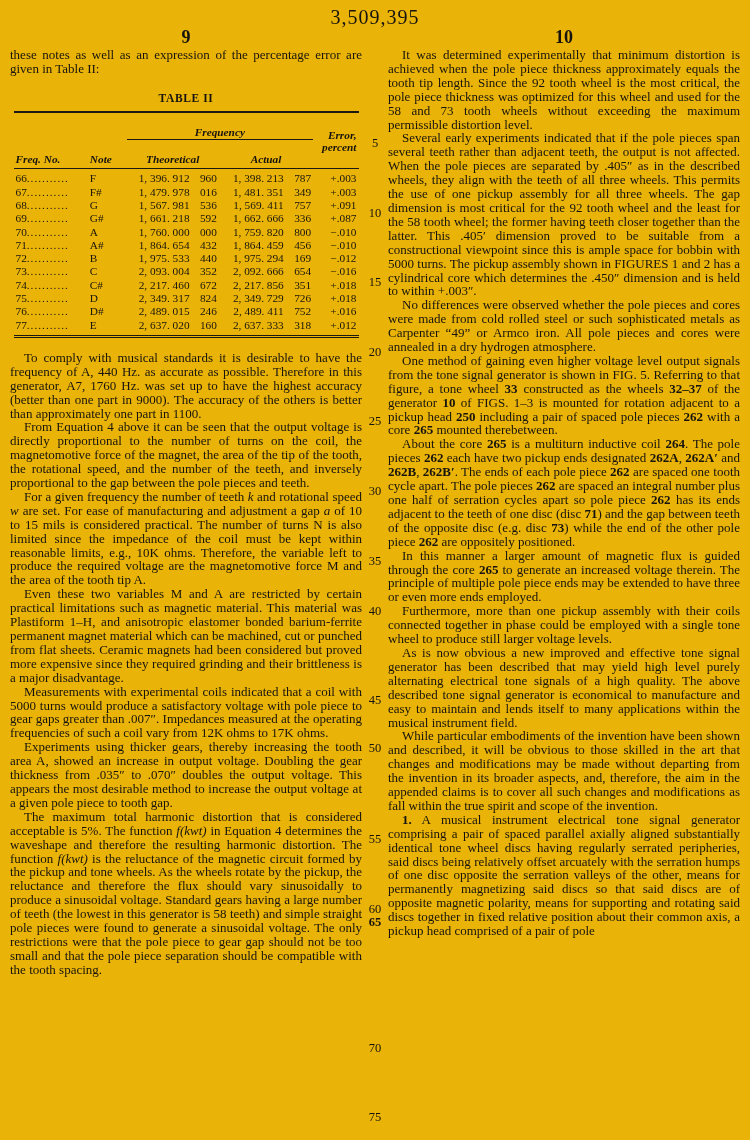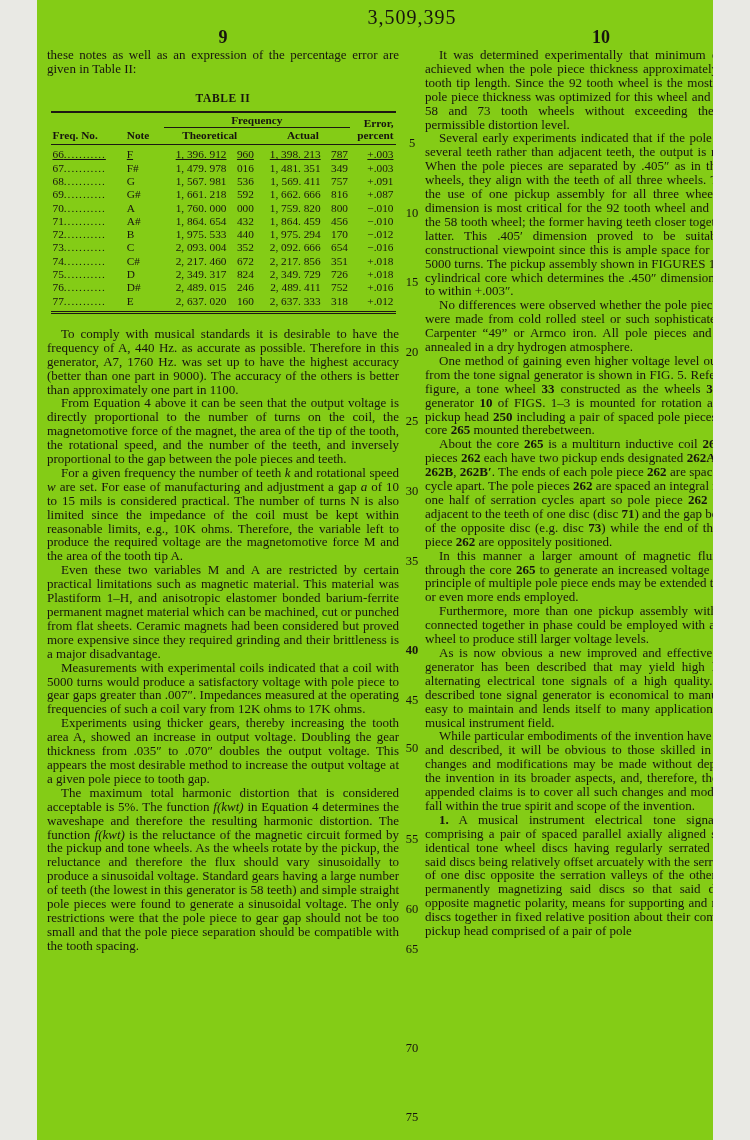--- a/index.html
+++ b/index.html
@@ -1,42 +1,42 @@
 <!DOCTYPE html>
 <html><head>
 <meta charset="utf-8">
 <style>
   html,body{margin:0;padding:0;background:#e9e9e4;}
-  .page{position:relative;width:676px;height:1140px;margin:0 auto;background:#84cc16;overflow:hidden;
+  .page{position:relative;width:750px;height:1140px;margin:0 auto;background:#eab308;overflow:hidden;
         font-family:"Liberation Serif","DejaVu Serif",serif;color:#17140f;}
   .patent-number{position:absolute;top:6px;left:0;width:750px;text-align:center;
         font-size:20px;letter-spacing:1px;}
   .colnum{position:absolute;top:27px;font-size:18px;font-weight:bold;text-align:center;}
   .colnum.left{left:10px;width:352px;}
   .colnum.right{left:388px;width:352px;}
   .column{position:absolute;top:48px;width:352px;font-size:13px;line-height:13.9px;
         text-align:justify;}
   .column.left{left:10px;}
   .column.right{left:388px;height:1092px;overflow:hidden;}
   .column p{margin:0;text-indent:14px;}
   .column p.noindent{text-indent:0;}
   .gutter{position:absolute;left:360px;top:0;width:30px;height:1140px;}
   .lnum{position:absolute;left:0;width:30px;text-align:center;font-size:12.5px;}
   
   .table-caption{margin:16px 0 5px;text-align:center;font-weight:bold;font-size:11.5px;
         letter-spacing:.6px;text-indent:0 !important;}
   table.t2{width:345px;margin:0 auto;border-collapse:collapse;font-size:11.3px;line-height:13.3px;
         border-top:2px solid #1c1912;border-bottom:3px double #1c1912;}
-  table.t2 th{font-weight:bold;padding:1px 2px;vertical-align:bottom;text-align:left;}
+  table.t2 th{font-weight:bold;padding:13px 2px;vertical-align:bottom;text-align:left;font-style:italic;}
   table.t2 th.freq-span{text-align:center;border-bottom:1px solid #1c1912;padding-bottom:0;}
   table.t2 tr.h2 th{border-bottom:1px solid #1c1912;padding-bottom:2px;}
   table.t2 th.err{border-bottom:1px solid #1c1912;text-align:right;vertical-align:middle;line-height:12px;}
   table.t2 th.c{text-align:center;}
   table.t2 td{padding:0 2px;white-space:nowrap;}
-  table.t2 tr.first td{padding-top:3px;text-decoration:underline;}
+  table.t2 tr.first td{padding-top:3px;}
   table.t2 tr.last td{padding-bottom:3px;}
   td.fno .dots{letter-spacing:1px;}
   td.num{text-align:right;}
   td.err{text-align:right;}
   .tgap{height:13px;}
 </style>
 </head>
 <body>
 
 <div class="page">
@@ -47,26 +47,26 @@
   <div class="colnum right">10</div>
 
   <div class="gutter" id="gutter">
       <div class="lnum" style="top: 136px;">5</div>
       <div class="lnum" style="top: 205.6px;">10</div>
       <div class="lnum" style="top: 275.2px;">15</div>
       <div class="lnum" style="top: 344.8px;">20</div>
       <div class="lnum" style="top: 414.4px;">25</div>
       <div class="lnum" style="top: 484px;">30</div>
       <div class="lnum" style="top: 553.6px;">35</div>
-      <div class="lnum" style="top: 643px; font-weight: bold;">40</div>
+      <div class="lnum" style="top: 604px;">40</div>
       <div class="lnum" style="top: 692.8px;">45</div>
       <div class="lnum" style="top: 741px;">50</div>
       <div class="lnum" style="top: 832px;">55</div>
       <div class="lnum" style="top: 901.6px;">60</div>
-      <div class="lnum" style="top: 942px;">65</div>
+      <div class="lnum" style="top: 915px; font-weight: bold;">65</div>
       <div class="lnum" style="top: 1040.8px;">70</div>
       <div class="lnum" style="top: 1110.4px;">75</div>
     </div>
 
   <div class="column left">
     <p class="noindent">these notes as well as an expression of the percentage error are given in Table II:</p>
 
     <div>
       <div class="table-caption">TABLE II</div>
       <table class="t2">
@@ -122,21 +122,21 @@
               <td class="num">1, 569. 411</td>
               <td class="num">757</td>
               <td class="err">+.091</td>
             </tr>
             <tr>
               <td class="fno"><span>69</span><span class="dots">...........</span></td>
               <td class="note">G#</td>
               <td class="num">1, 661. 218</td>
               <td class="num">592</td>
               <td class="num">1, 662. 666</td>
-              <td class="num">816</td>
+              <td class="num">336</td>
               <td class="err">+.087</td>
             </tr>
             <tr>
               <td class="fno"><span>70</span><span class="dots">...........</span></td>
               <td class="note">A</td>
               <td class="num">1, 760. 000</td>
               <td class="num">000</td>
               <td class="num">1, 759. 820</td>
               <td class="num">800</td>
               <td class="err">−.010</td>
@@ -149,21 +149,21 @@
               <td class="num">1, 864. 459</td>
               <td class="num">456</td>
               <td class="err">−.010</td>
             </tr>
             <tr>
               <td class="fno"><span>72</span><span class="dots">...........</span></td>
               <td class="note">B</td>
               <td class="num">1, 975. 533</td>
               <td class="num">440</td>
               <td class="num">1, 975. 294</td>
-              <td class="num">170</td>
+              <td class="num">169</td>
               <td class="err">−.012</td>
             </tr>
             <tr>
               <td class="fno"><span>73</span><span class="dots">...........</span></td>
               <td class="note">C</td>
               <td class="num">2, 093. 004</td>
               <td class="num">352</td>
               <td class="num">2, 092. 666</td>
               <td class="num">654</td>
               <td class="err">−.016</td>

